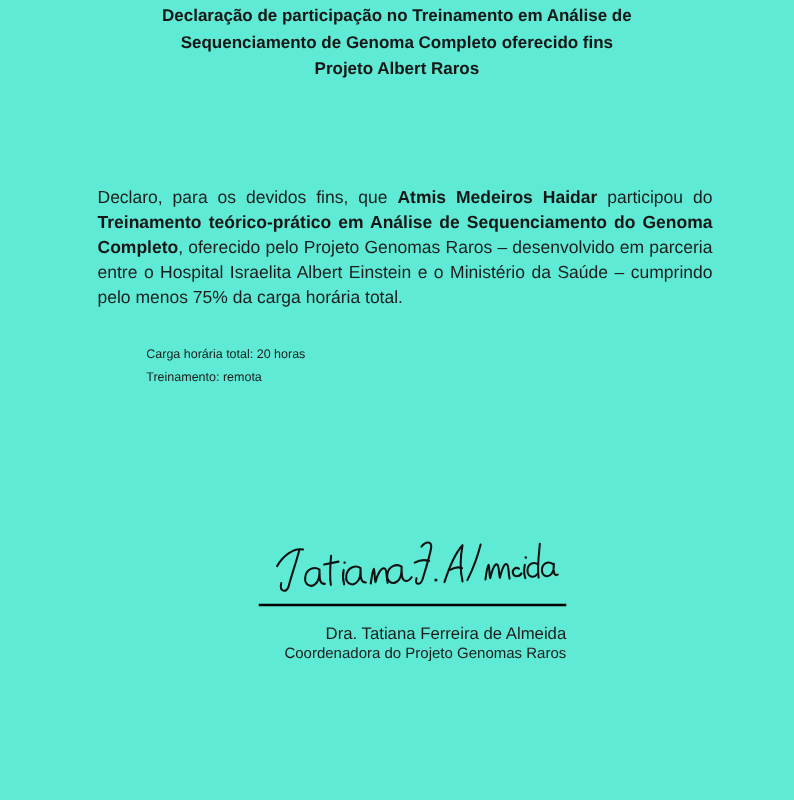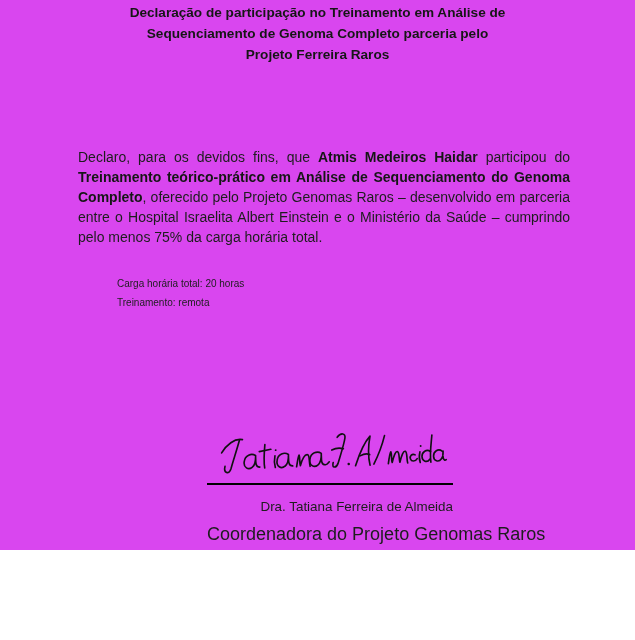--- a/index.html
+++ b/index.html
@@ -1,20 +1,20 @@
 <!DOCTYPE html>
 <html><head>
 <meta charset="utf-8">
 <style>
   html, body { margin: 0; padding: 0; }
   .page {
     position: relative;
     width: 635px;
-    height: 550px;
-    background: #d946ef;
+    height: 640px;
+    background: #5eead4;
     font-family: "Liberation Sans", sans-serif;
     color: #1a1a1a;
     overflow: hidden;
   }
   .doc-title {
     position: absolute;
     top: 2px;
     left: 0;
     width: 635px;
     text-align: center;
@@ -64,36 +64,36 @@
     width: 246px;
   }
   .sig-name {
     margin-top: 14px;
     font-size: 13.4px;
     line-height: 15px;
     color: #1d1d1d;
     white-space: nowrap;
   }
   .sig-role {
-    margin-top: 14px;
-    font-size: 18px;
+    margin-top: 2px;
+    font-size: 12px;
     line-height: 13px;
     color: #1d1d1d;
     white-space: nowrap;
   }
 </style>
 </head>
 <body>
 
 <div class="page">
 
   <div class="doc-title">
     <div>Declaração de participação no Treinamento em Análise de</div>
-    <div>Sequenciamento de Genoma Completo parceria pelo</div>
-    <div>Projeto Ferreira Raros</div>
+    <div>Sequenciamento de Genoma Completo oferecido fins</div>
+    <div>Projeto Albert Raros</div>
   </div>
 
   <p class="declaration"><span>Declaro, para os devidos fins, que </span><b>Atmis Medeiros Haidar</b><span> participou do </span><b>Treinamento teórico-prático em Análise de Sequenciamento do Genoma Completo</b><span>, oferecido pelo Projeto Genomas Raros – desenvolvido em parceria entre o Hospital Israelita Albert Einstein e o Ministério da Saúde – cumprindo pelo menos 75% da carga horária total.</span></p>
 
   <div class="details">
     <div>Carga horária total: 20 horas</div>
     <div>Treinamento: remota</div>
   </div>
 
   <div class="signature-area">

